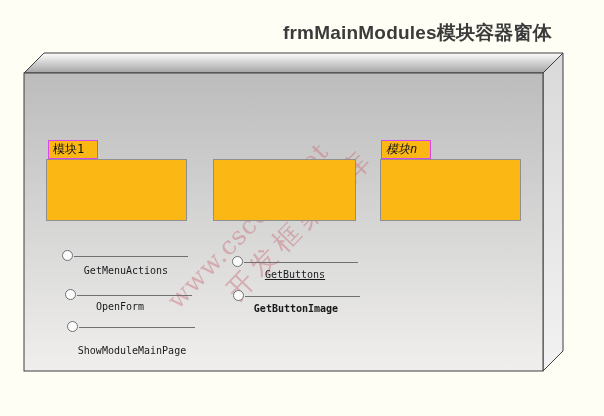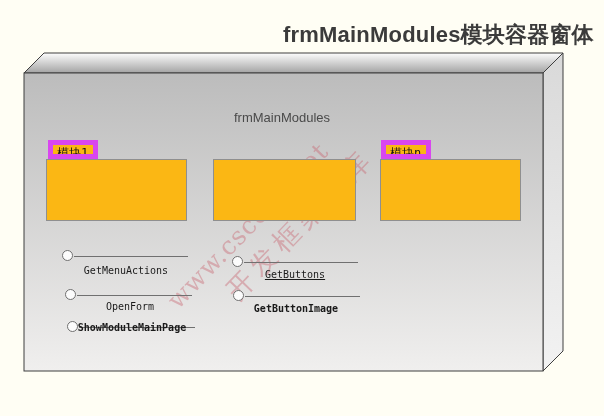--- a/index.html
+++ b/index.html
@@ -3,31 +3,31 @@
 <meta charset="utf-8">
 <style>
   html,body{margin:0;padding:0;}
   body{font-family:"Liberation Sans",sans-serif;}
   .canvas{
     position:relative;width:604px;height:416px;overflow:hidden;
     background:#FFFEF4;
   }
   .diagram-title{
     position:absolute;left:283px;top:20px;
-    font-size:22px;font-weight:bold;color:#3B3B3B;
+    font-size:19px;font-weight:bold;color:#3B3B3B;
     letter-spacing:0.2px;white-space:nowrap;
   }
   svg.boxfaces{position:absolute;left:0;top:0;}
   .form-label{
     position:absolute;left:234px;top:110px;
     font-size:13px;color:#4A4A4A;white-space:nowrap;
   }
   .folder-tab{
     position:absolute;width:50px;height:19px;box-sizing:border-box;
-    background:#FBB714;border:5px solid #d946ef;
+    background:#FBB714;border:1px solid #d946ef;
     font-family:"DejaVu Sans Mono",monospace;
     font-size:12px;line-height:17px;color:#141414;
     padding-left:4px;white-space:nowrap;overflow:hidden;
   }
   .folder-body{
     position:absolute;height:62px;box-sizing:border-box;
     background:#FBB714;border:1px solid #8F8F8F;
   }
   .lolli-circle{
     position:absolute;width:11px;height:11px;border-radius:50%;
@@ -77,53 +77,52 @@
     <polygon points="24,73 44,53 563,53 543,73" fill="url(#gradTop)" stroke="#3F3F3F" stroke-width="1"></polygon>
     <polygon points="543,73 563,53 563,351 543,371" fill="url(#gradRight)" stroke="#3F3F3F" stroke-width="1"></polygon>
     <rect x="24" y="73" width="519" height="298" fill="url(#gradFront)" stroke="#3F3F3F" stroke-width="1"></rect>
   </svg>
 
   <div class="watermark">
     <span class="wm-line1">www.cscode.net</span>
     <span class="wm-line2">开发框架文库</span>
   </div>
 
-  <div class="form-label">frmMainModules</div>
 
   <div>
     <div class="folder-tab" style="left:48px;top:140px;">模块1</div>
     <div class="folder-body" style="left:46px;top:159px;width:141px;"></div>
   </div>
 
   <div>
     <div class="folder-tab" style="left:214px;top:140px;margin-top:32px;">模块2</div>
     <div class="folder-body" style="left:213px;top:159px;width:143px;"></div>
   </div>
 
   <div>
-    <div class="folder-tab" style="left:381px;top:140px;">模块n</div>
+    <div class="folder-tab" style="left:381px;top:140px;font-style:italic;">模块n</div>
     <div class="folder-body" style="left:380px;top:159px;width:141px;"></div>
   </div>
 
   <div>
     <span class="lolli-circle" style="left:62px;top:250px;"></span>
     <span class="lolli-line" style="left:74px;top:256px;width:114px;"></span>
     <span class="method-label" style="left:126px;top:265px;">GetMenuActions</span>
   </div>
 
   <div>
     <span class="lolli-circle" style="left:65px;top:289px;"></span>
     <span class="lolli-line" style="left:77px;top:295px;width:115px;"></span>
-    <span class="method-label" style="left:130px;top:301px;">OpenForm</span>
+    <span class="method-label" style="left:120px;top:301px;">OpenForm</span>
   </div>
 
   <div>
     <span class="lolli-circle" style="left:67px;top:321px;"></span>
     <span class="lolli-line" style="left:79px;top:327px;width:116px;"></span>
-    <span class="method-label" style="left:132px;top:322px;font-weight:bold;">ShowModuleMainPage</span>
+    <span class="method-label" style="left:132px;top:345px;">ShowModuleMainPage</span>
   </div>
 
   <div>
     <span class="lolli-circle" style="left:232px;top:256px;"></span>
     <span class="lolli-line" style="left:244px;top:262px;width:114px;"></span>
     <span class="method-label" style="left:295px;top:269px;text-decoration:underline;">GetButtons</span>
   </div>
 
   <div>
     <span class="lolli-circle" style="left:233px;top:290px;"></span>

